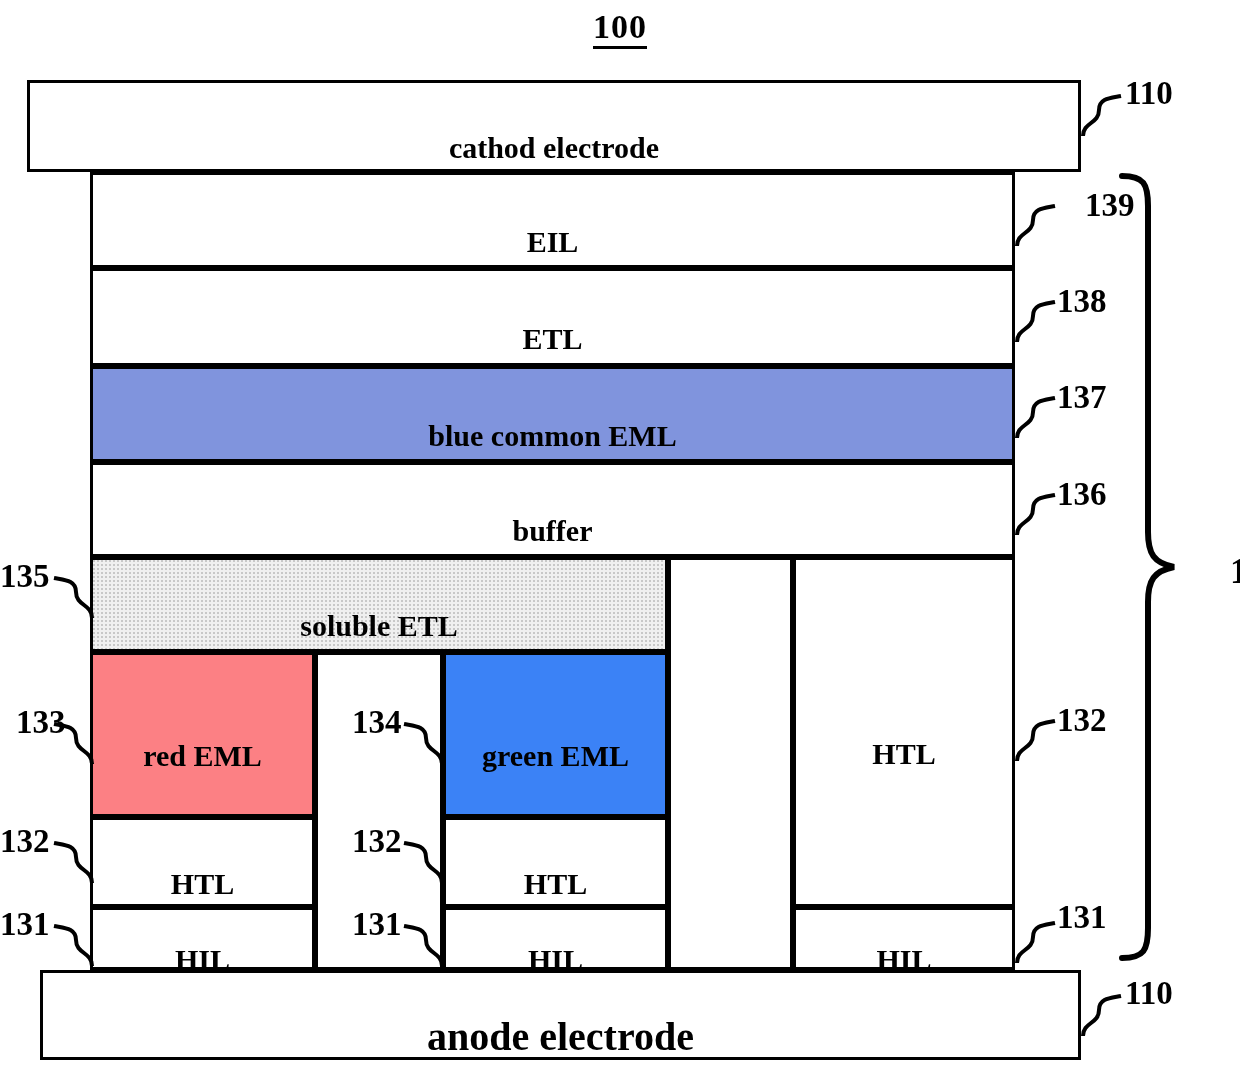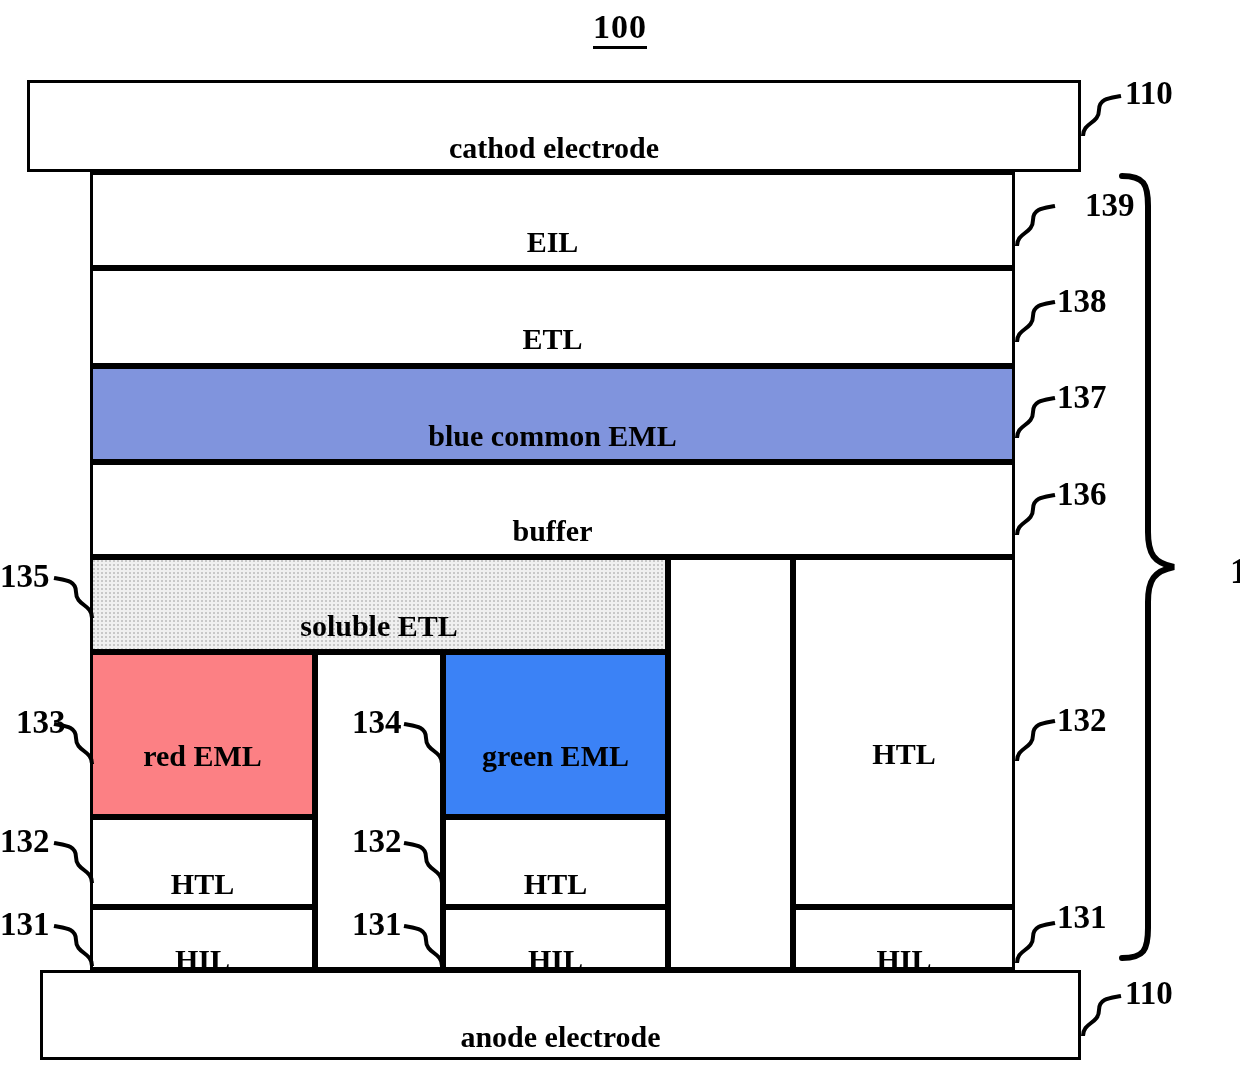--- a/index.html
+++ b/index.html
@@ -136,21 +136,21 @@
     <span class="lbl" style="font-size:30px;">HTL</span>
   </div>
   <div class="box" style="left:793px; top:907px; width:222px; height:63px;">
     <span class="lbl" style="font-size:30px;">HIL</span>
   </div>
 
   <div class="box" style="left:315px; top:652px; width:128px; height:318px;"></div>
   <div class="box" style="left:668px; top:557px; width:125px; height:413px;"></div>
 
   <div class="box" style="left:40px; top:970px; width:1041px; height:90px;">
-    <span class="lbl" style="font-size:30px;">anode electrode</span>
+    <span class="lbl" style="font-size:40px;">anode electrode</span>
   </div>
 
   <div class="leader" style="left:1081px; top:88px;">
     <svg width="46" height="52" viewBox="0 0 46 52">
       <path d="M2 48 C2 34, 18 36, 18 22 C18 10, 30 10, 40 8" fill="none" stroke="#000" stroke-width="4"></path>
     </svg>
   </div>
   <div class="ref" style="left:1125px; top:77px;">110</div>
 
   <div class="leader" style="left:1015px; top:198px;">

